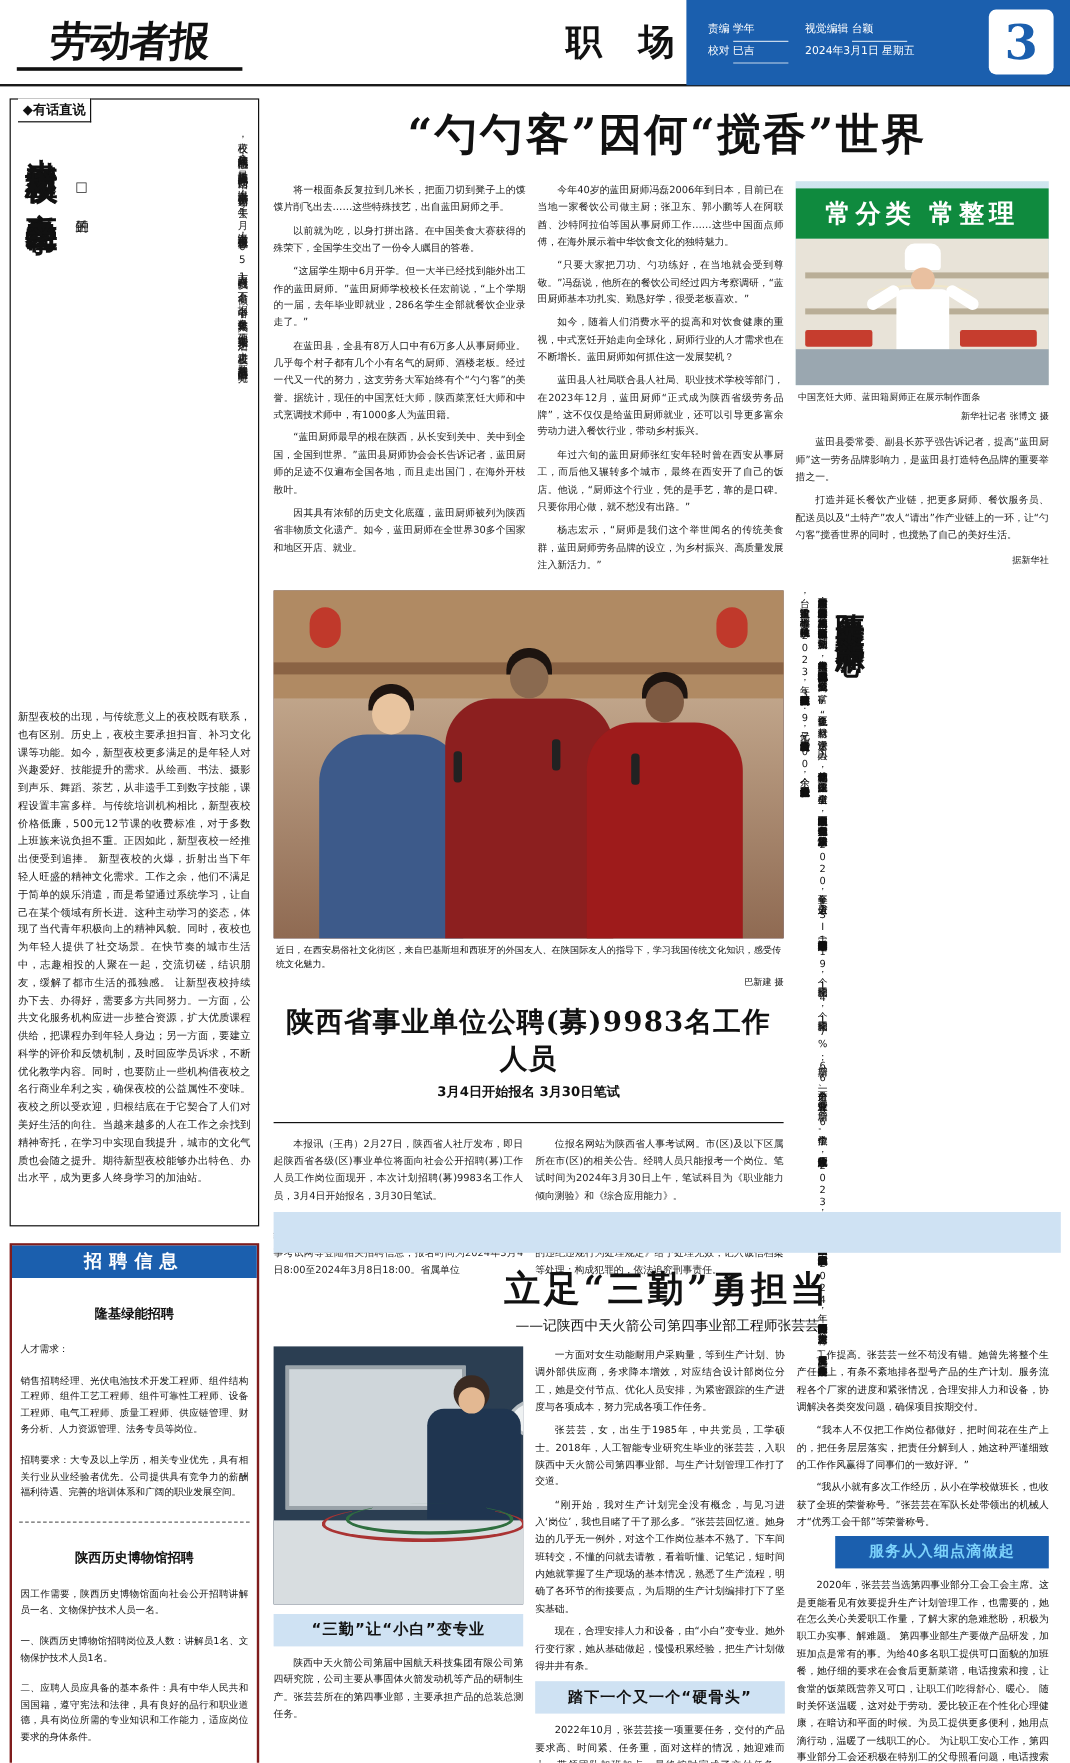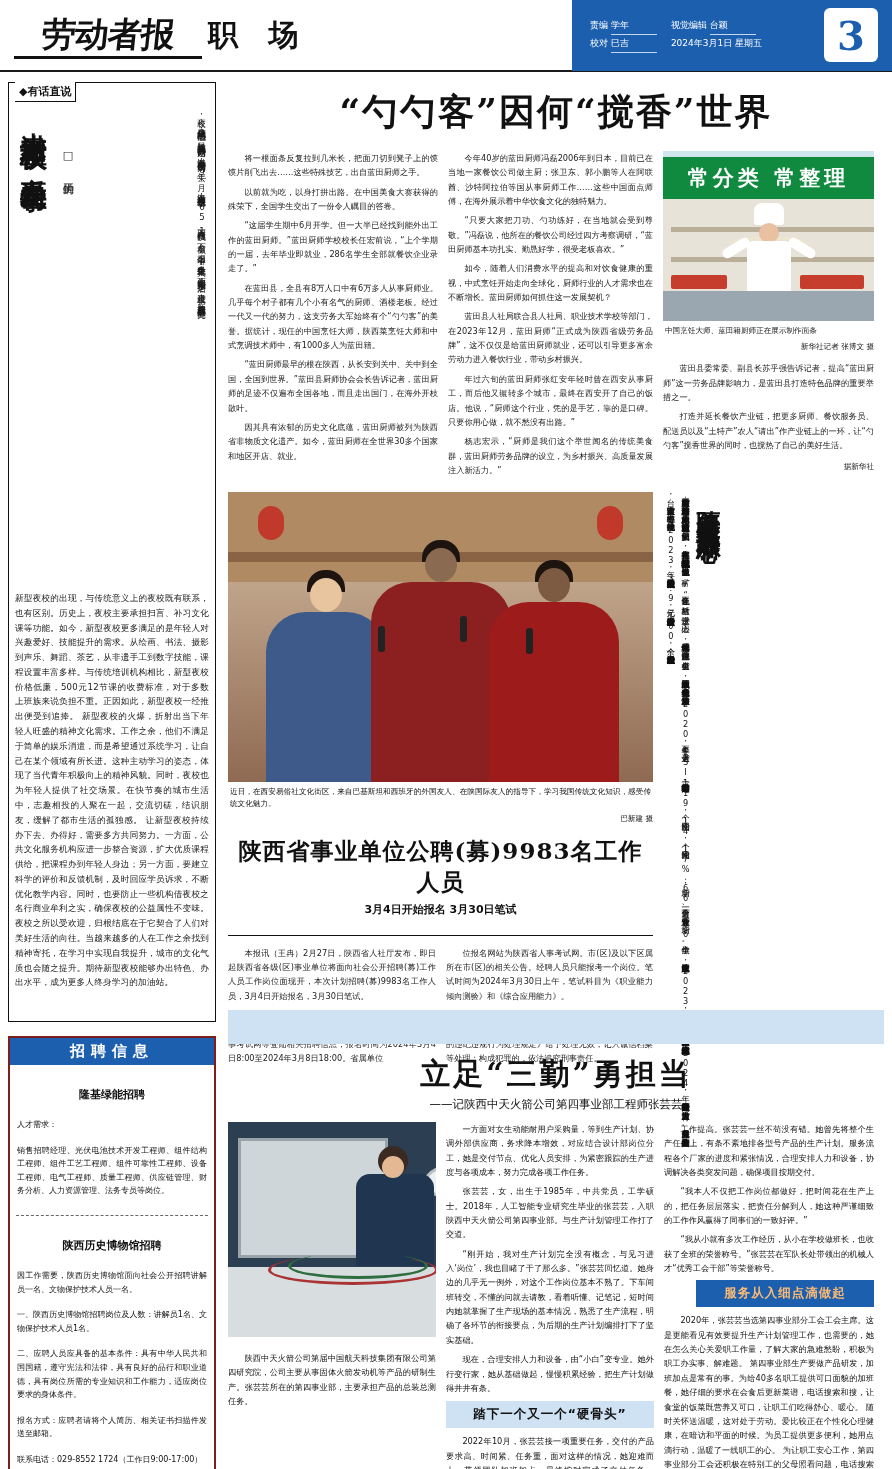--- a/index.html
+++ b/index.html
@@ -28,21 +28,21 @@
   .logo-text {
     font-family: "DejaVu Serif", "Liberation Serif", serif;
     font-size: 34px; font-weight: bold; color:#111;
     letter-spacing: -1px;
     transform: skewX(-6deg);
   }
   .logo-underline {
     position:absolute; bottom:6px; left:6px; width:188px; height:3px; background:#111;
   }
   .masthead-center {
-    flex:1; text-align:left;
+    flex:1; text-align:right;
   }
   .masthead-center .sec-title {
     font-family:"DejaVu Serif","Liberation Serif",serif;
     font-size:30px; font-weight:bold; letter-spacing:10px;
   }
   .masthead-right {
     width: 320px; height:72px; background:#1b5fae; color:#fff;
     display:flex; align-items:center; position:relative;
   }
   .mr-meta {
@@ -205,21 +205,21 @@
   .lab .worker-f { position:absolute; left:154px; top:34px; width:22px; height:22px; background:#e3b892; border-radius:50%; }
   .lab .worker-b { position:absolute; left:128px; top:52px; width:78px; height:92px; background:#1f3550; border-radius:14px 14px 0 0; }
   .lab .lamp { position:absolute; left:196px; top:40px; width:86px; height:40px; background:#eef1f2; border-radius:44px/22px; border:3px solid #b9c0c4;}
   .lab .wire { position:absolute; left:60px; bottom:58px; width:140px; height:26px; border:3px solid #2f6f3f; border-radius:50%; border-top:none;}
   .lab .wire2 { position:absolute; left:40px; bottom:52px; width:170px; height:30px; border:3px solid #a33; border-radius:50%; border-top:none;}
 
   .smallband {
     background:#cfe2f3; text-align:center; font-size:12.5px; font-weight:bold;
     padding:5px 0; letter-spacing:1px;
   }
-  .smallband.blue { background:#1b5fae; color:#fdba74;margin-left:32px; }
+  .smallband.blue { background:#1b5fae; color:#7dd3fc;margin-left:32px; }
   .bc { font-size:8.2px; line-height:1.75; text-align:justify; }
   .bc p { margin:0 0 5px; text-indent:2em; }
 </style>
 </head>
 <body>
 
 <div class="page">
 
   <div class="masthead">
     <div class="logo-box">
@@ -259,20 +259,21 @@
 夜校之所以受欢迎，归根结底在于它契合了人们对美好生活的向往。当越来越多的人在工作之余找到精神寄托，在学习中实现自我提升，城市的文化气质也会随之提升。期待新型夜校能够办出特色、办出水平，成为更多人终身学习的加油站。</div>
     </div>
 
     <div class="recruit-box">
       <div class="recruit-title">招聘信息</div>
 
       <div class="recruit-sub">隆基绿能招聘</div>
       <div class="recruit-body">
         <p>人才需求：</p>
         <p>销售招聘经理、光伏电池技术开发工程师、组件结构工程师、组件工艺工程师、组件可靠性工程师、设备工程师、电气工程师、质量工程师、供应链管理、财务分析、人力资源管理、法务专员等岗位。</p>
+        <p>招聘要求：大专及以上学历，相关专业优先，具有相关行业从业经验者优先。公司提供具有竞争力的薪酬福利待遇、完善的培训体系和广阔的职业发展空间。</p>
       </div>
       <div class="recruit-sep"></div>
 
       <div class="recruit-sub">陕西历史博物馆招聘</div>
       <div class="recruit-body">
         <p>因工作需要，陕西历史博物馆面向社会公开招聘讲解员一名、文物保护技术人员一名。</p>
         <p>一、陕西历史博物馆招聘岗位及人数：讲解员1名、文物保护技术人员1名。</p>
         <p>二、应聘人员应具备的基本条件：具有中华人民共和国国籍，遵守宪法和法律，具有良好的品行和职业道德，具有岗位所需的专业知识和工作能力，适应岗位要求的身体条件。</p>
         <p>报名方式：应聘者请将个人简历、相关证书扫描件发送至邮箱。</p>
         <p>联系电话：029-8552 1724（工作日9:00-17:00）</p>
@@ -396,20 +397,21 @@
           <div class="panel"></div>
           <div class="lamp"></div>
           <div class="worker-b"></div>
           <div class="worker-h"></div>
           <div class="worker-f"></div>
           <div class="benchtop"></div>
           <div class="wire2"></div>
           <div class="wire"></div>
         </div>
         <div style="height:8px"></div>
+        <div class="smallband">“三勤”让“小白”变专业</div>
         <div class="bc" style="padding-top:6px">
           <p>陕西中天火箭公司第届中国航天科技集团有限公司第四研究院，公司主要从事固体火箭发动机等产品的研制生产。张芸芸所在的第四事业部，主要承担产品的总装总测任务。</p>
         </div>
       </div>
 
       <div style="width:208px;">
         <div class="bc">
           <p>一方面对女生动能耐用户采购量，等到生产计划、协调外部供应商，务求降本增效，对应结合设计部岗位分工，她是交付节点、优化人员安排，为紧密跟踪的生产进度与各项成本，努力完成各项工作任务。</p>
           <p>张芸芸，女，出生于1985年，中共党员，工学硕士。2018年，人工智能专业研究生毕业的张芸芸，入职陕西中天火箭公司第四事业部。与生产计划管理工作打了交道。</p>
           <p>“刚开始，我对生产计划完全没有概念，与见习进入‘岗位’，我也目睹了干了那么多。”张芸芸回忆道。她身边的几乎无一例外，对这个工作岗位基本不熟了。下车间班转交，不懂的问就去请教，看着听懂、记笔记，短时间内她就掌握了生产现场的基本情况，熟悉了生产流程，明确了各环节的衔接要点，为后期的生产计划编排打下了坚实基础。</p>

